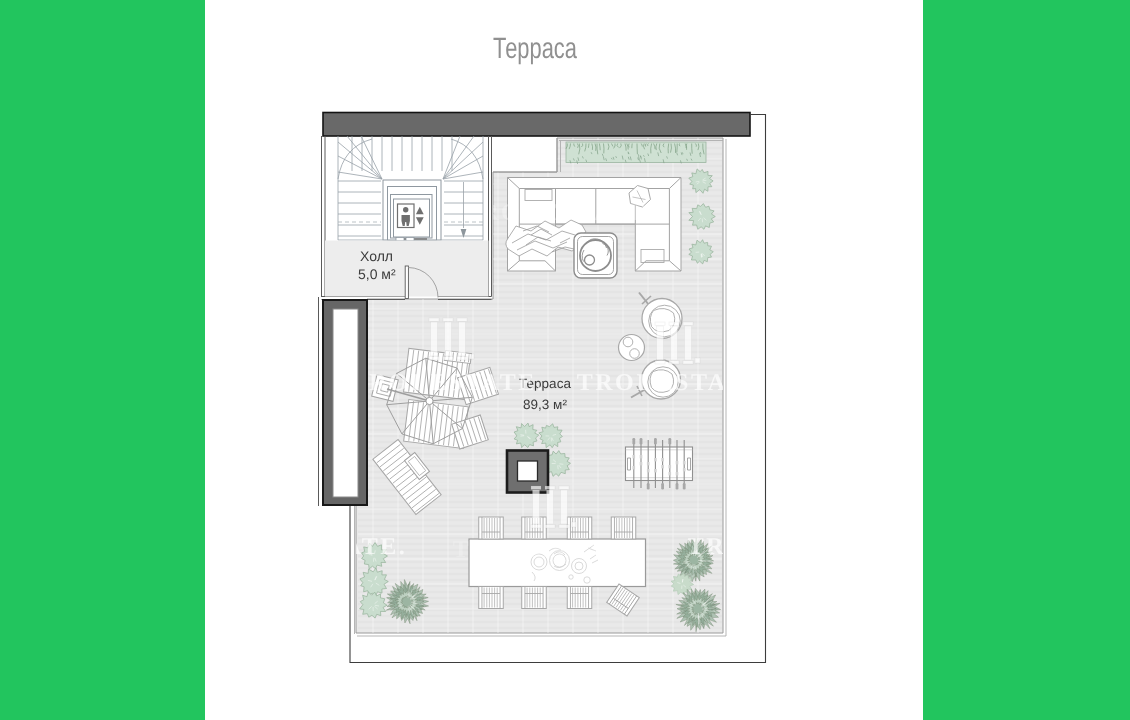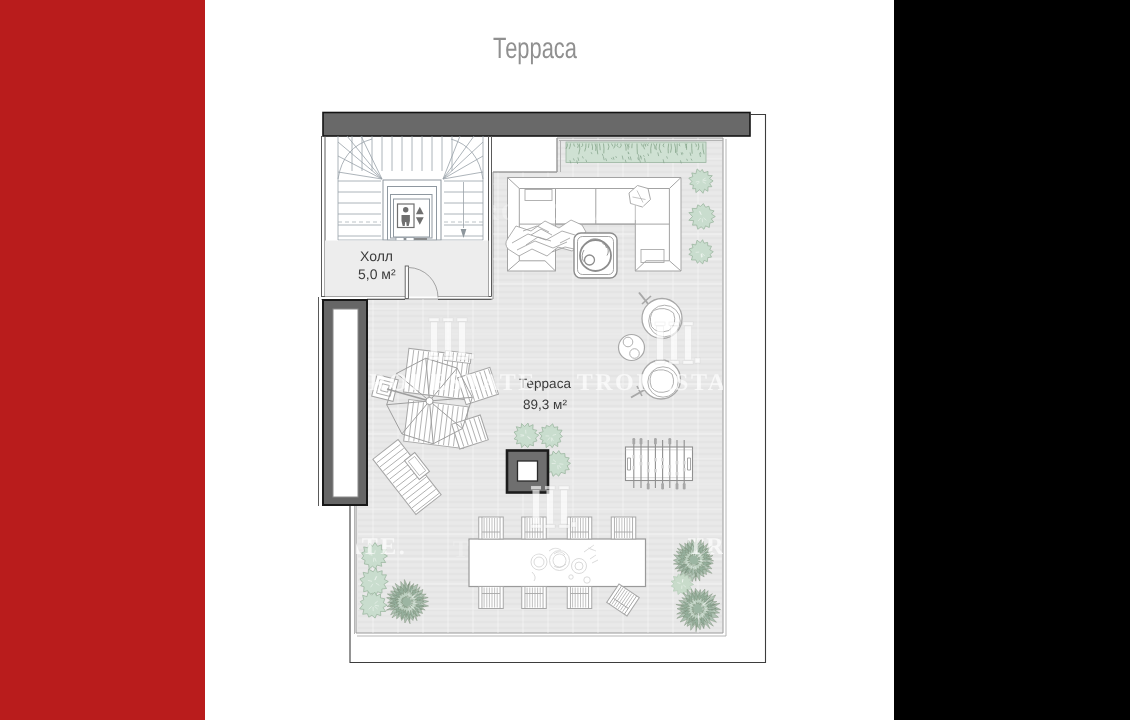--- a/index.html
+++ b/index.html
@@ -1,14 +1,14 @@
 <!DOCTYPE html>
 <html><head><meta charset="utf-8"><style>
 html,body{margin:0;padding:0;background:#000;}
-.page{position:relative;width:894px;height:720px;background:#b91c1c;overflow:hidden;}text{-webkit-font-smoothing:antialiased;text-rendering:geometricPrecision;}
+.page{position:relative;width:1130px;height:720px;background:#22c55e;overflow:hidden;}text{-webkit-font-smoothing:antialiased;text-rendering:geometricPrecision;}
 </style></head><body>
 <div class="page">
 <svg width="1130" height="720" viewBox="0 0 1130 720">
 
 <rect x="205" y="0" width="718" height="720" fill="#ffffff"></rect>
 
 <text x="535" y="58" text-anchor="middle" font-family="Liberation Sans, sans-serif" font-size="29.5" fill="#909090" textLength="84" lengthAdjust="spacingAndGlyphs">Терраса</text>
 
 <g>
         <polygon points="493,172 557,172 557,138 723,138 723,633 356,633 356,505 367,505 367,299 493,299" fill="#e9e9e9" stroke="#9a9a9a" stroke-width="1"></polygon>

